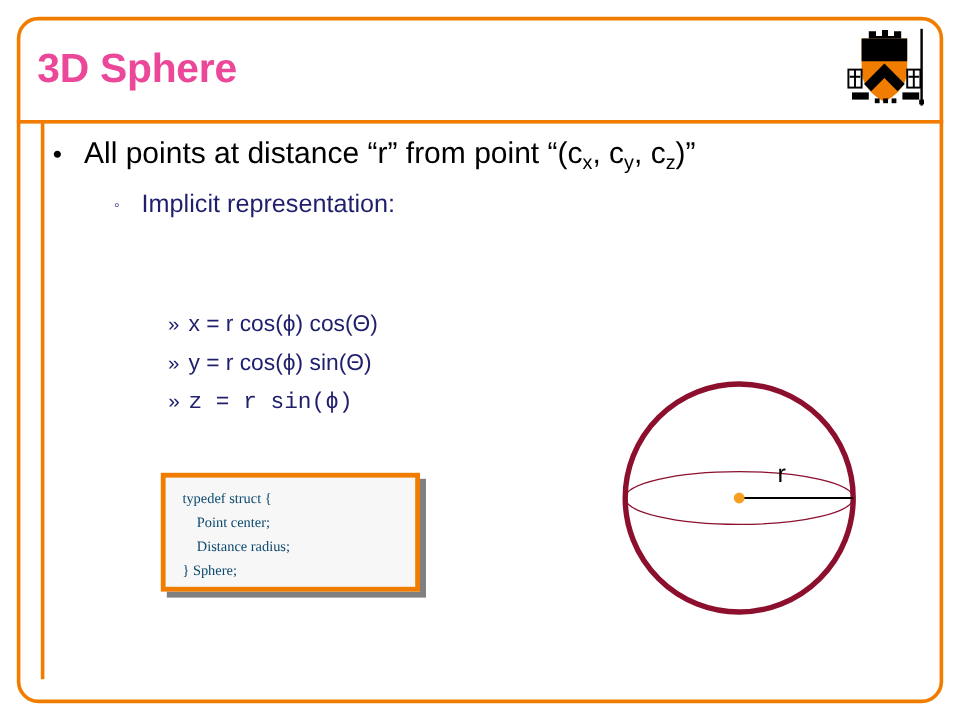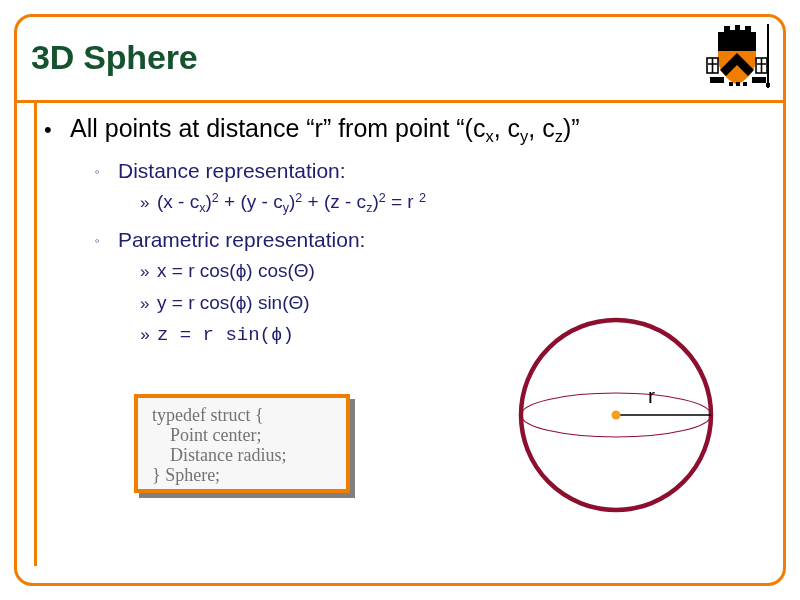--- a/index.html
+++ b/index.html
@@ -50,21 +50,21 @@
     background: #F07D00;
   }
 
   
   .title {
     position: absolute;
     left: 31px;
     top: 38px;
     font-size: 34px;
     font-weight: bold;
-    color: #14532d;
+    color: #ec4899;
     letter-spacing: -0.2px;
     white-space: nowrap;
   }
 
   
   .logo {
     position: absolute;
     left: 704px;
     top: 20px;
     width: 74px;
@@ -149,23 +149,23 @@
     height: 99px;
     background: #F7F7F7;
     border: 4px solid #F07D00;
     box-sizing: border-box;
   }
   .code-text {
     position: absolute;
     left: 14px;
     top: 7px;
     font-family: "Liberation Serif", serif;
-    font-size: 18px;
+    font-size: 12px;
     line-height: 20px;
-    color: #737373;
+    color: #0c4a6e;
     white-space: pre;
   }
 
   
   .sphere-svg {
     position: absolute;
     left: 505px;
     top: 305px;
     width: 220px;
     height: 215px;
@@ -223,30 +223,24 @@
     </svg>
   </div>
 
   <div class="body-area">
 
     <div class="lvl1" style="top:114px;">
       <span class="bullet">•</span><span>All points at distance “r” from point “(c</span><sub>x</sub><span>, c</span><sub>y</sub><span>, c</span><sub>z</sub><span>)”</span>
     </div>
 
     <div class="lvl2" style="top:159px;">
-      <span class="bullet">◦</span><span>Distance representation:</span>
-    </div>
-
-    <div class="lvl3" style="top:191px;">
-      <span class="bullet">»</span><span>(x - c</span><sub>x</sub><span>)</span><sup>2</sup><span> + (y - c</span><sub>y</sub><span>)</span><sup>2</sup><span> + (z - c</span><sub>z</sub><span>)</span><sup>2</sup><span> = r </span><sup>2</sup>
-    </div>
-
-    <div class="lvl2" style="top:228px;">
-      <span class="bullet">◦</span><span>Parametric representation:</span>
-    </div>
+      <span class="bullet">◦</span><span>Implicit representation:</span>
+    </div>
+
+
 
     <div class="lvl3" style="top:292px;">
       <span class="bullet">»</span><span>y = r cos(ϕ) sin(Θ)</span>
     </div>
     <div class="lvl3" style="top:260px;">
       <span class="bullet">»</span><span>x = r cos(ϕ) cos(Θ)</span>
     </div>
     <div class="lvl3" style="top:324px;font-family:Liberation Mono, monospace;">
       <span class="bullet">»</span><span>z = r sin(ϕ)</span>
     </div>

